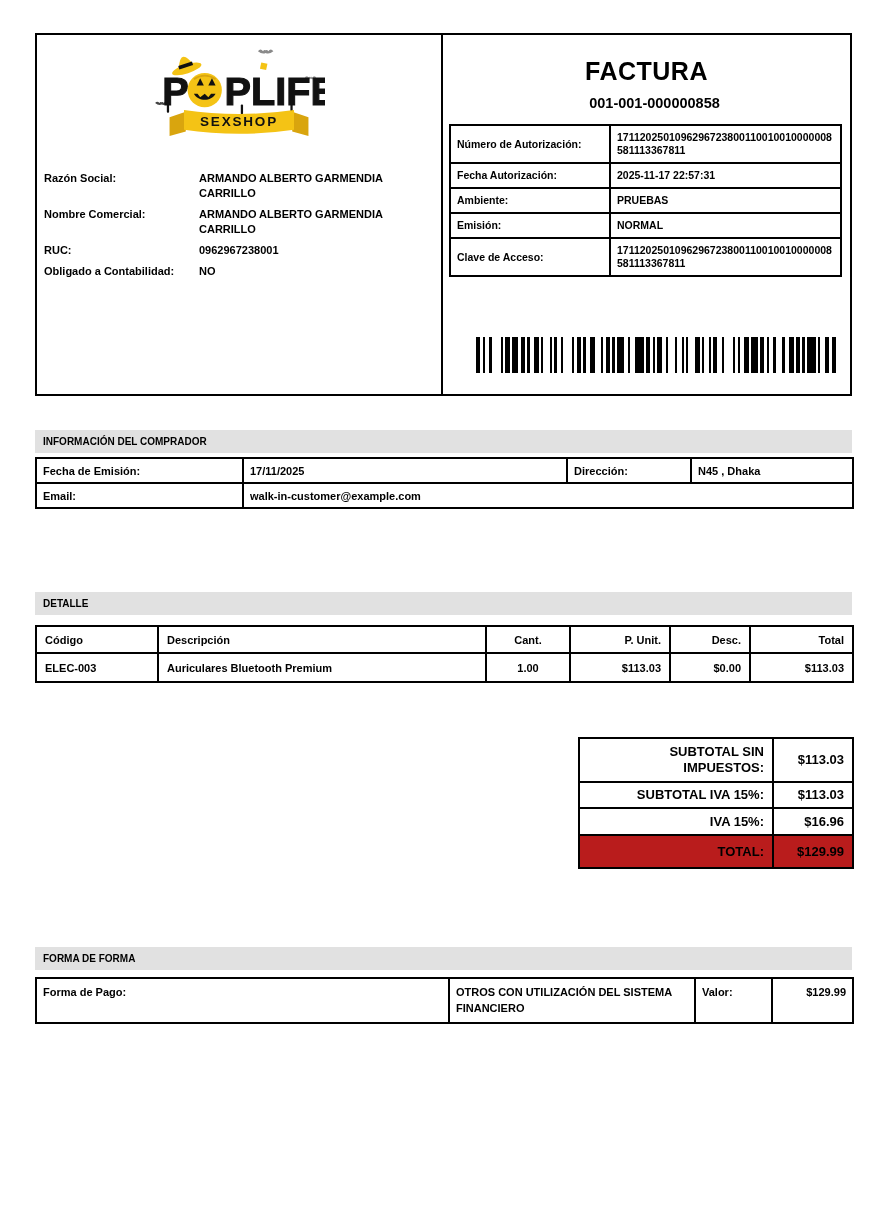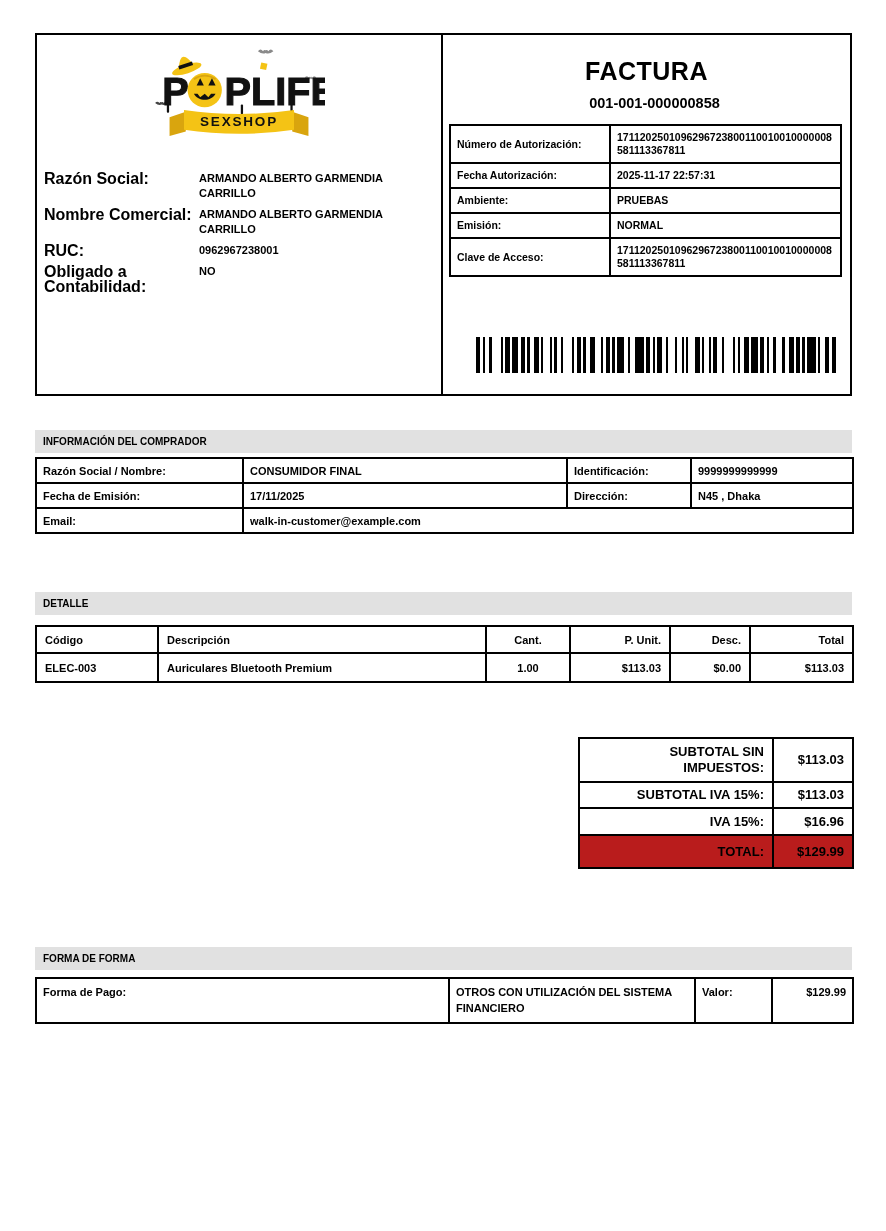--- a/index.html
+++ b/index.html
@@ -10,21 +10,21 @@
   
   .top-box{left:35px;top:33px;width:817px;height:363px;border:2px solid #000;
            box-sizing:border-box;display:flex;}
   .seller-pane{width:406px;flex:none;border-right:2px solid #000;box-sizing:border-box;
                padding:6px 6px 0 6px;}
   .invoice-pane{flex:1;position:relative;}
 
   .logo-wrap{width:172px;margin:4px auto 0;}
   .seller-rows{margin-top:30px;padding-left:1px;}
   .info-row{display:flex;margin-bottom:6px;}
-  .info-label{flex:none;width:155px;font-size:16px;font-weight:700;line-height:15px;}
+  .info-label{flex:none;width:155px;font-size:11px;font-weight:700;line-height:15px;}
   .info-value{font-size:11px;font-weight:700;line-height:15px;width:220px;}
 
   .factura-title{text-align:center;font-size:25px;font-weight:700;margin-top:22px;letter-spacing:.5px;}
   .factura-number{text-align:center;font-size:14.5px;font-weight:700;margin-top:9px;padding-left:16px;}
 
   table{border-collapse:collapse;table-layout:fixed;}
   td,th{border:2px solid #000;font-size:11px;font-weight:700;padding:3px 6px;
         vertical-align:middle;overflow:hidden;box-sizing:border-box;}
 
   .auth-table{width:393px;margin:13px 7px 0 6px;}
@@ -216,26 +216,20 @@
   <div class="abs section-bar" style="top:430px">INFORMACIÓN DEL COMPRADOR</div>
 
   <table class="abs buyer-table">
     <colgroup>
         <col style="width:207px">
         <col style="width:324px">
         <col style="width:124px">
         <col style="width:162px">
       </colgroup>
     <tbody>
-        <tr>
-      <td>Razón Social / Nombre:</td>
-      <td>CONSUMIDOR FINAL</td>
-      <td>Identificación:</td>
-      <td>9999999999999</td>
-    </tr>
     <tr>
       <td>Fecha de Emisión:</td>
       <td>17/11/2025</td>
       <td>Dirección:</td>
       <td>N45 , Dhaka</td>
     </tr>
     <tr>
       <td>Email:</td>
       <td colspan="3">walk-in-customer@example.com</td>
     </tr>

